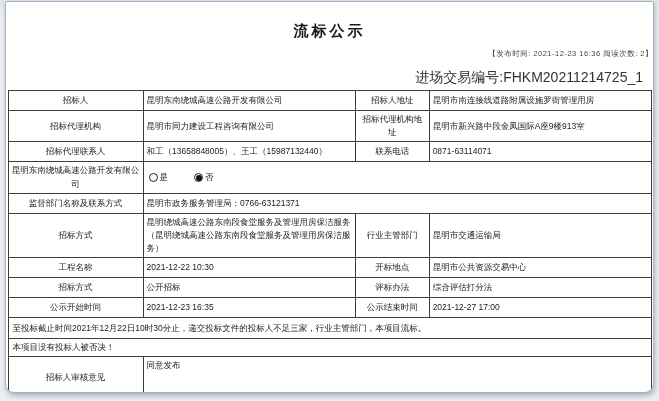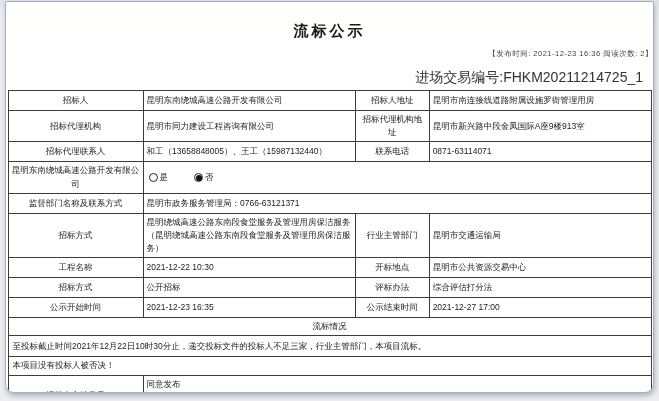--- a/index.html
+++ b/index.html
@@ -146,23 +146,20 @@
         <td class="val">综合评估打分法</td>
       </tr>
 
       <tr class="std">
         <td class="lbl">公示开始时间</td>
         <td class="val">2021-12-23 16:35</td>
         <td class="lbl">公示结束时间</td>
         <td class="val">2021-12-27 17:00</td>
       </tr>
 
-      <tr class="sect">
-        <td colspan="4">流标情况</td>
-      </tr>
 
       <tr class="txt">
         <td colspan="4">至投标截止时间2021年12月22日10时30分止，递交投标文件的投标人不足三家，行业主管部门，本项目流标。</td>
       </tr>
 
       <tr class="txt2">
         <td colspan="4">本项目没有投标人被否决！</td>
       </tr>
 
       <tr class="review">

